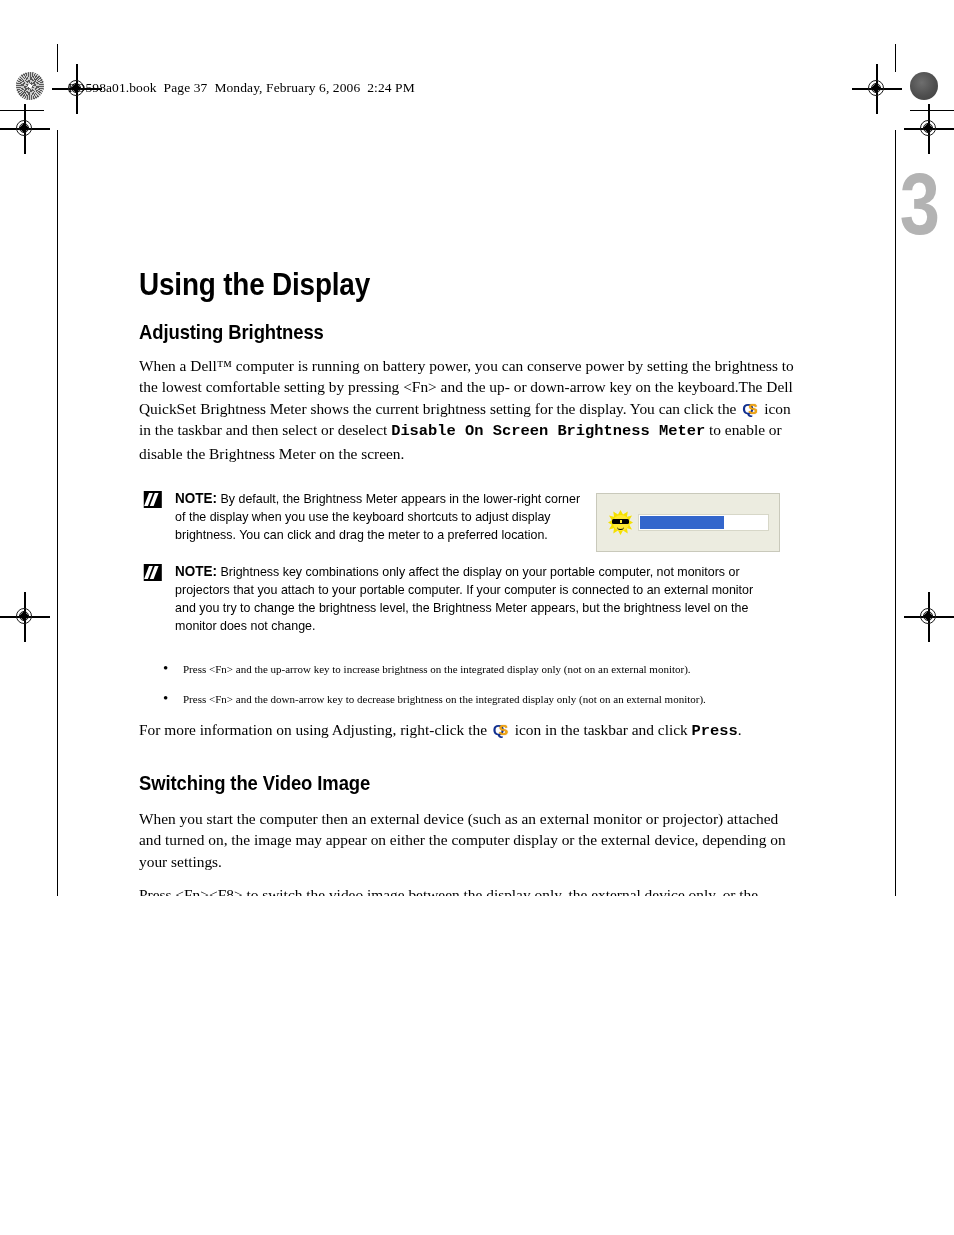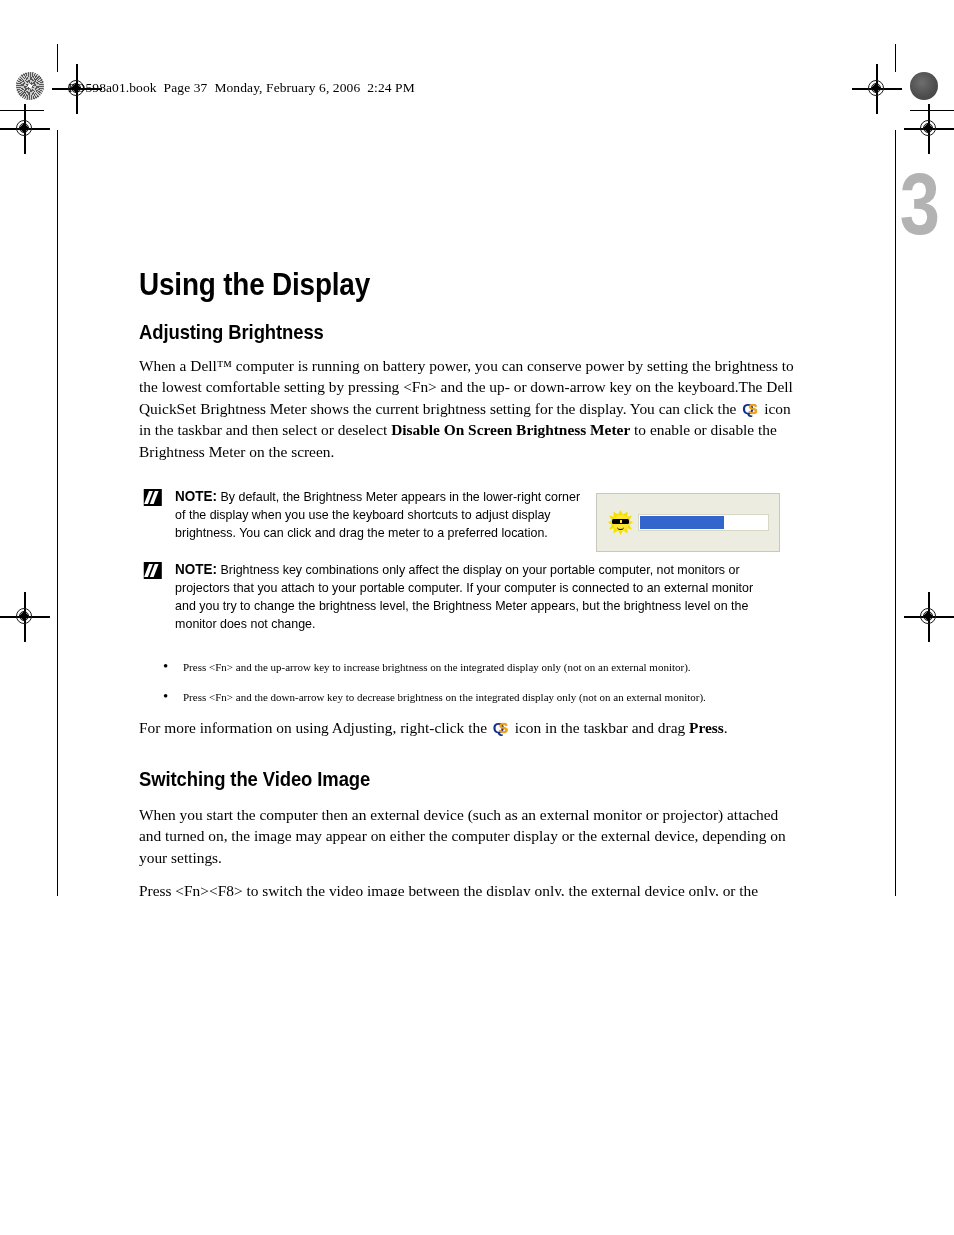--- a/index.html
+++ b/index.html
@@ -151,21 +151,21 @@
     transform-origin: left center;
   }
 
   .body-p {
     margin: 0 3px 12px 0;
     font-family: "Liberation Serif", serif;
     font-size: 15.4px;
     line-height: 21.4px;
     color: #000;
   }
-  .body-p b { font-weight: bold; }
+  .body-p b { font-weight: bold; font-family: Liberation Mono, monospace; }
 
   
   .qs-icon {
     display: inline-block;
     width: 16px;
     height: 16px;
     vertical-align: -3px;
     position: relative;
     margin: 0 2px;
   }
@@ -492,21 +492,21 @@
     </div>
 
     <div style="height:14px;"></div>
 
 
     <ul class="bullets">
       <li>Press &lt;Fn&gt; and the up-arrow key to increase brightness on the integrated display only (not on an external monitor).</li>
       <li>Press &lt;Fn&gt; and the down-arrow key to decrease brightness on the integrated display only (not on an external monitor).</li>
     </ul>
 
-    <p class="body-p"><span>For more information on using Adjusting, right-click the </span><span class="qs-icon"><span class="q">Q</span><span class="s">S</span></span><span> icon in the taskbar and drag </span><b>Press</b><span>.</span></p>
+    <p class="body-p"><span>For more information on using Adjusting, right-click the </span><span class="qs-icon"><span class="q">Q</span><span class="s">S</span></span><span> icon in the taskbar and click </span><b>Press</b><span>.</span></p>
 
     <div style="height:16px;"></div>
 
     <h2 class="section-title" style="margin-bottom:13px;">Switching the Video Image</h2>
 
     <p class="body-p">When you start the computer then an external device (such as an external monitor or projector) attached and turned on, the image may appear on either the computer display or the external device, depending on your settings.</p>
     <p class="body-p">Press &lt;Fn&gt;&lt;F8&gt; to switch the video image between the display only, the external device only, or the display and the external device simultaneously.</p>
 
   </div>
 

